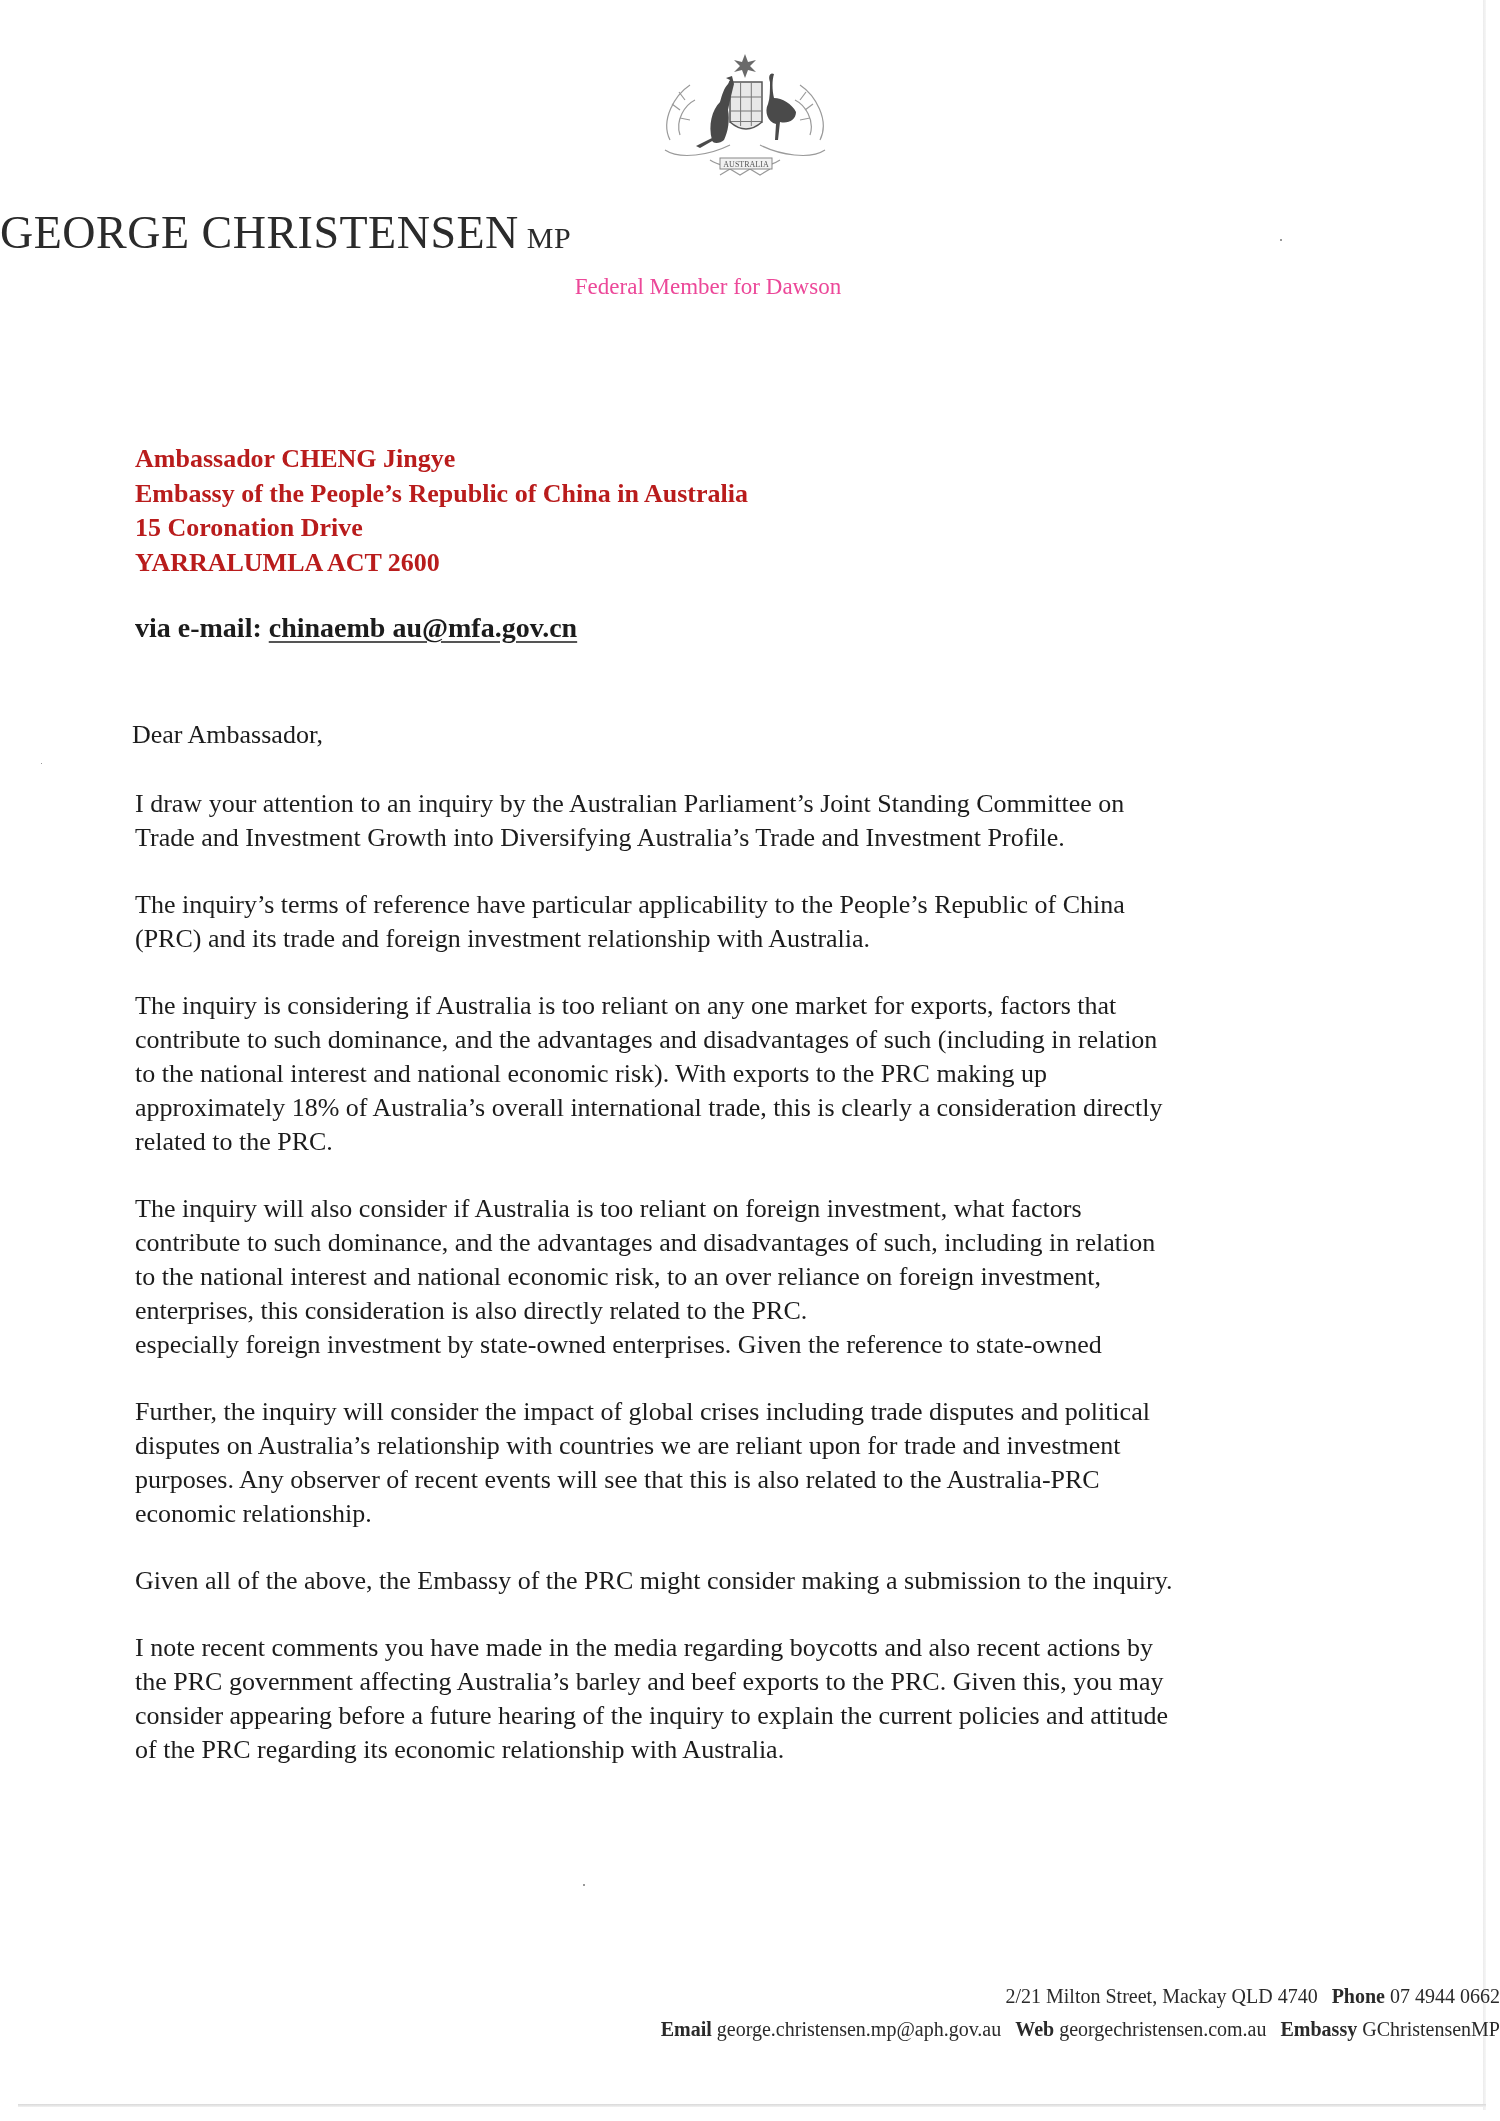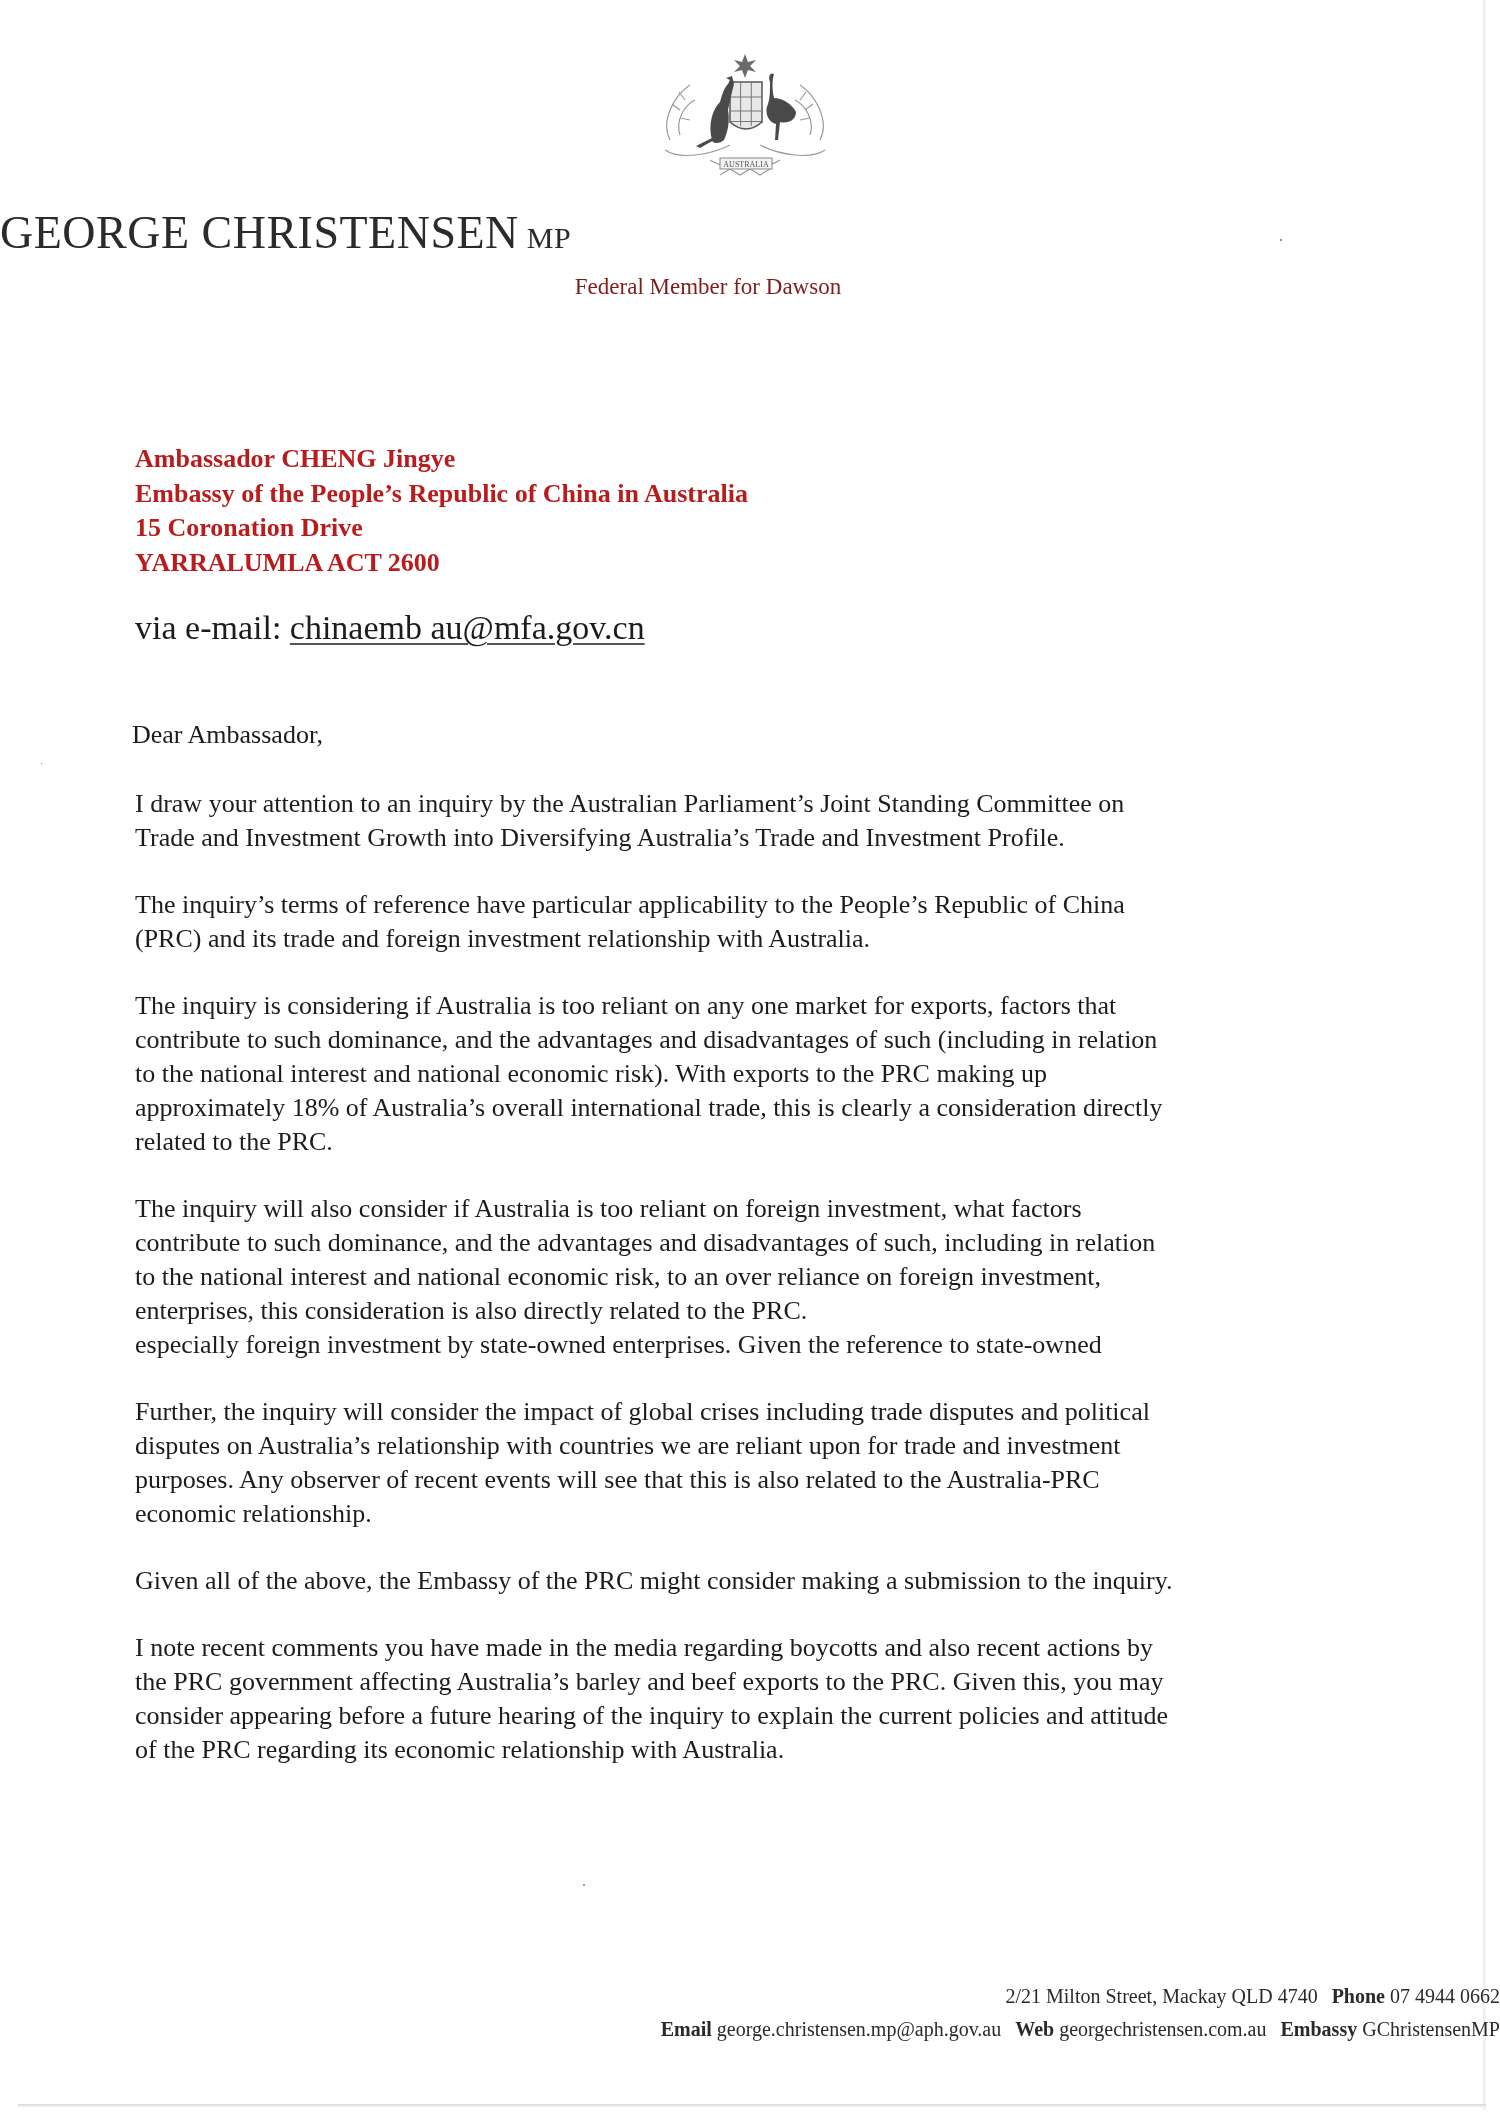--- a/index.html
+++ b/index.html
@@ -52,38 +52,38 @@
       font-size: 30px;
       margin-left: 8px;
     }
     .letterhead-sub {
       position: absolute;
       left: 0;
       top: 274px;
       width: 1416px;
       text-align: center;
       font-size: 23px;
-      color: #7f1d1d;
+      color: #ec4899;
     }
     .recipient {
       position: absolute;
       left: 135px;
       top: 442px;
       font-weight: bold;
       font-size: 26px;
       line-height: 34.5px;
       color: #b91c1c;
     }
     .recipient div { white-space: nowrap; }
     .via-email {
       position: absolute;
       left: 135px;
       top: 611px;
-      font-weight: normal;
-      font-size: 34px;
+      font-weight: bold;
+      font-size: 28px;
       line-height: 34px;
       white-space: nowrap;
     }
     .via-email .email-link {
       text-decoration: underline;
       text-decoration-color: #555;
       text-underline-offset: 4px;
       text-decoration-thickness: 2px;
     }
     .salutation {

